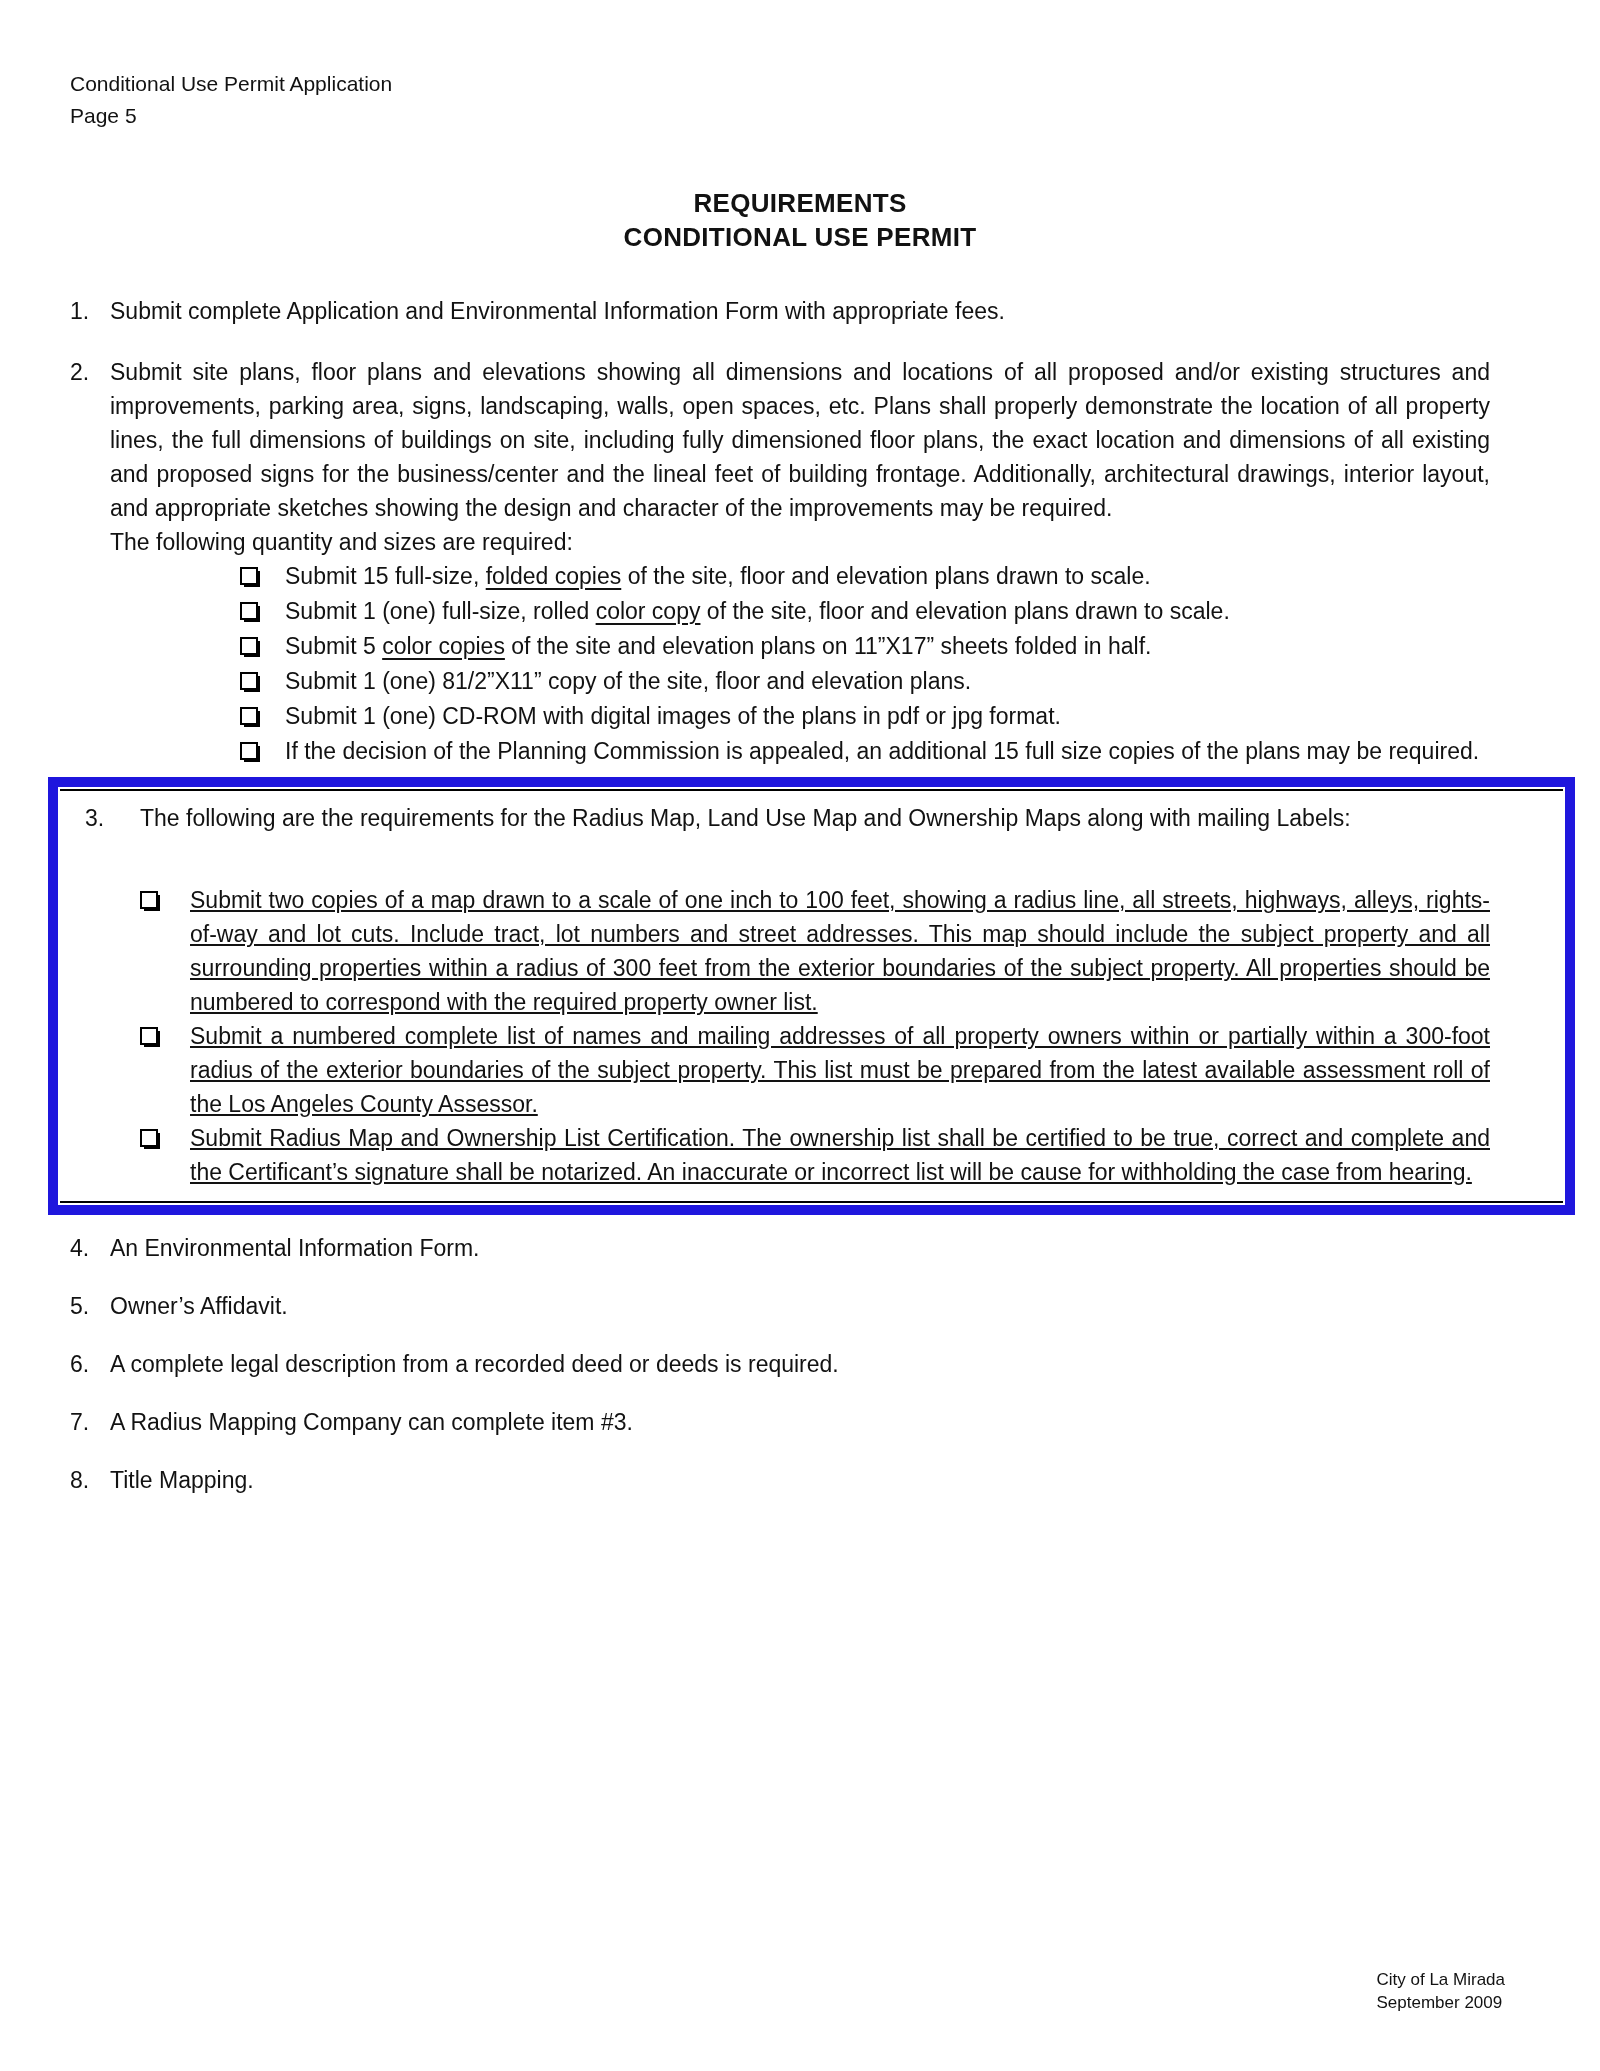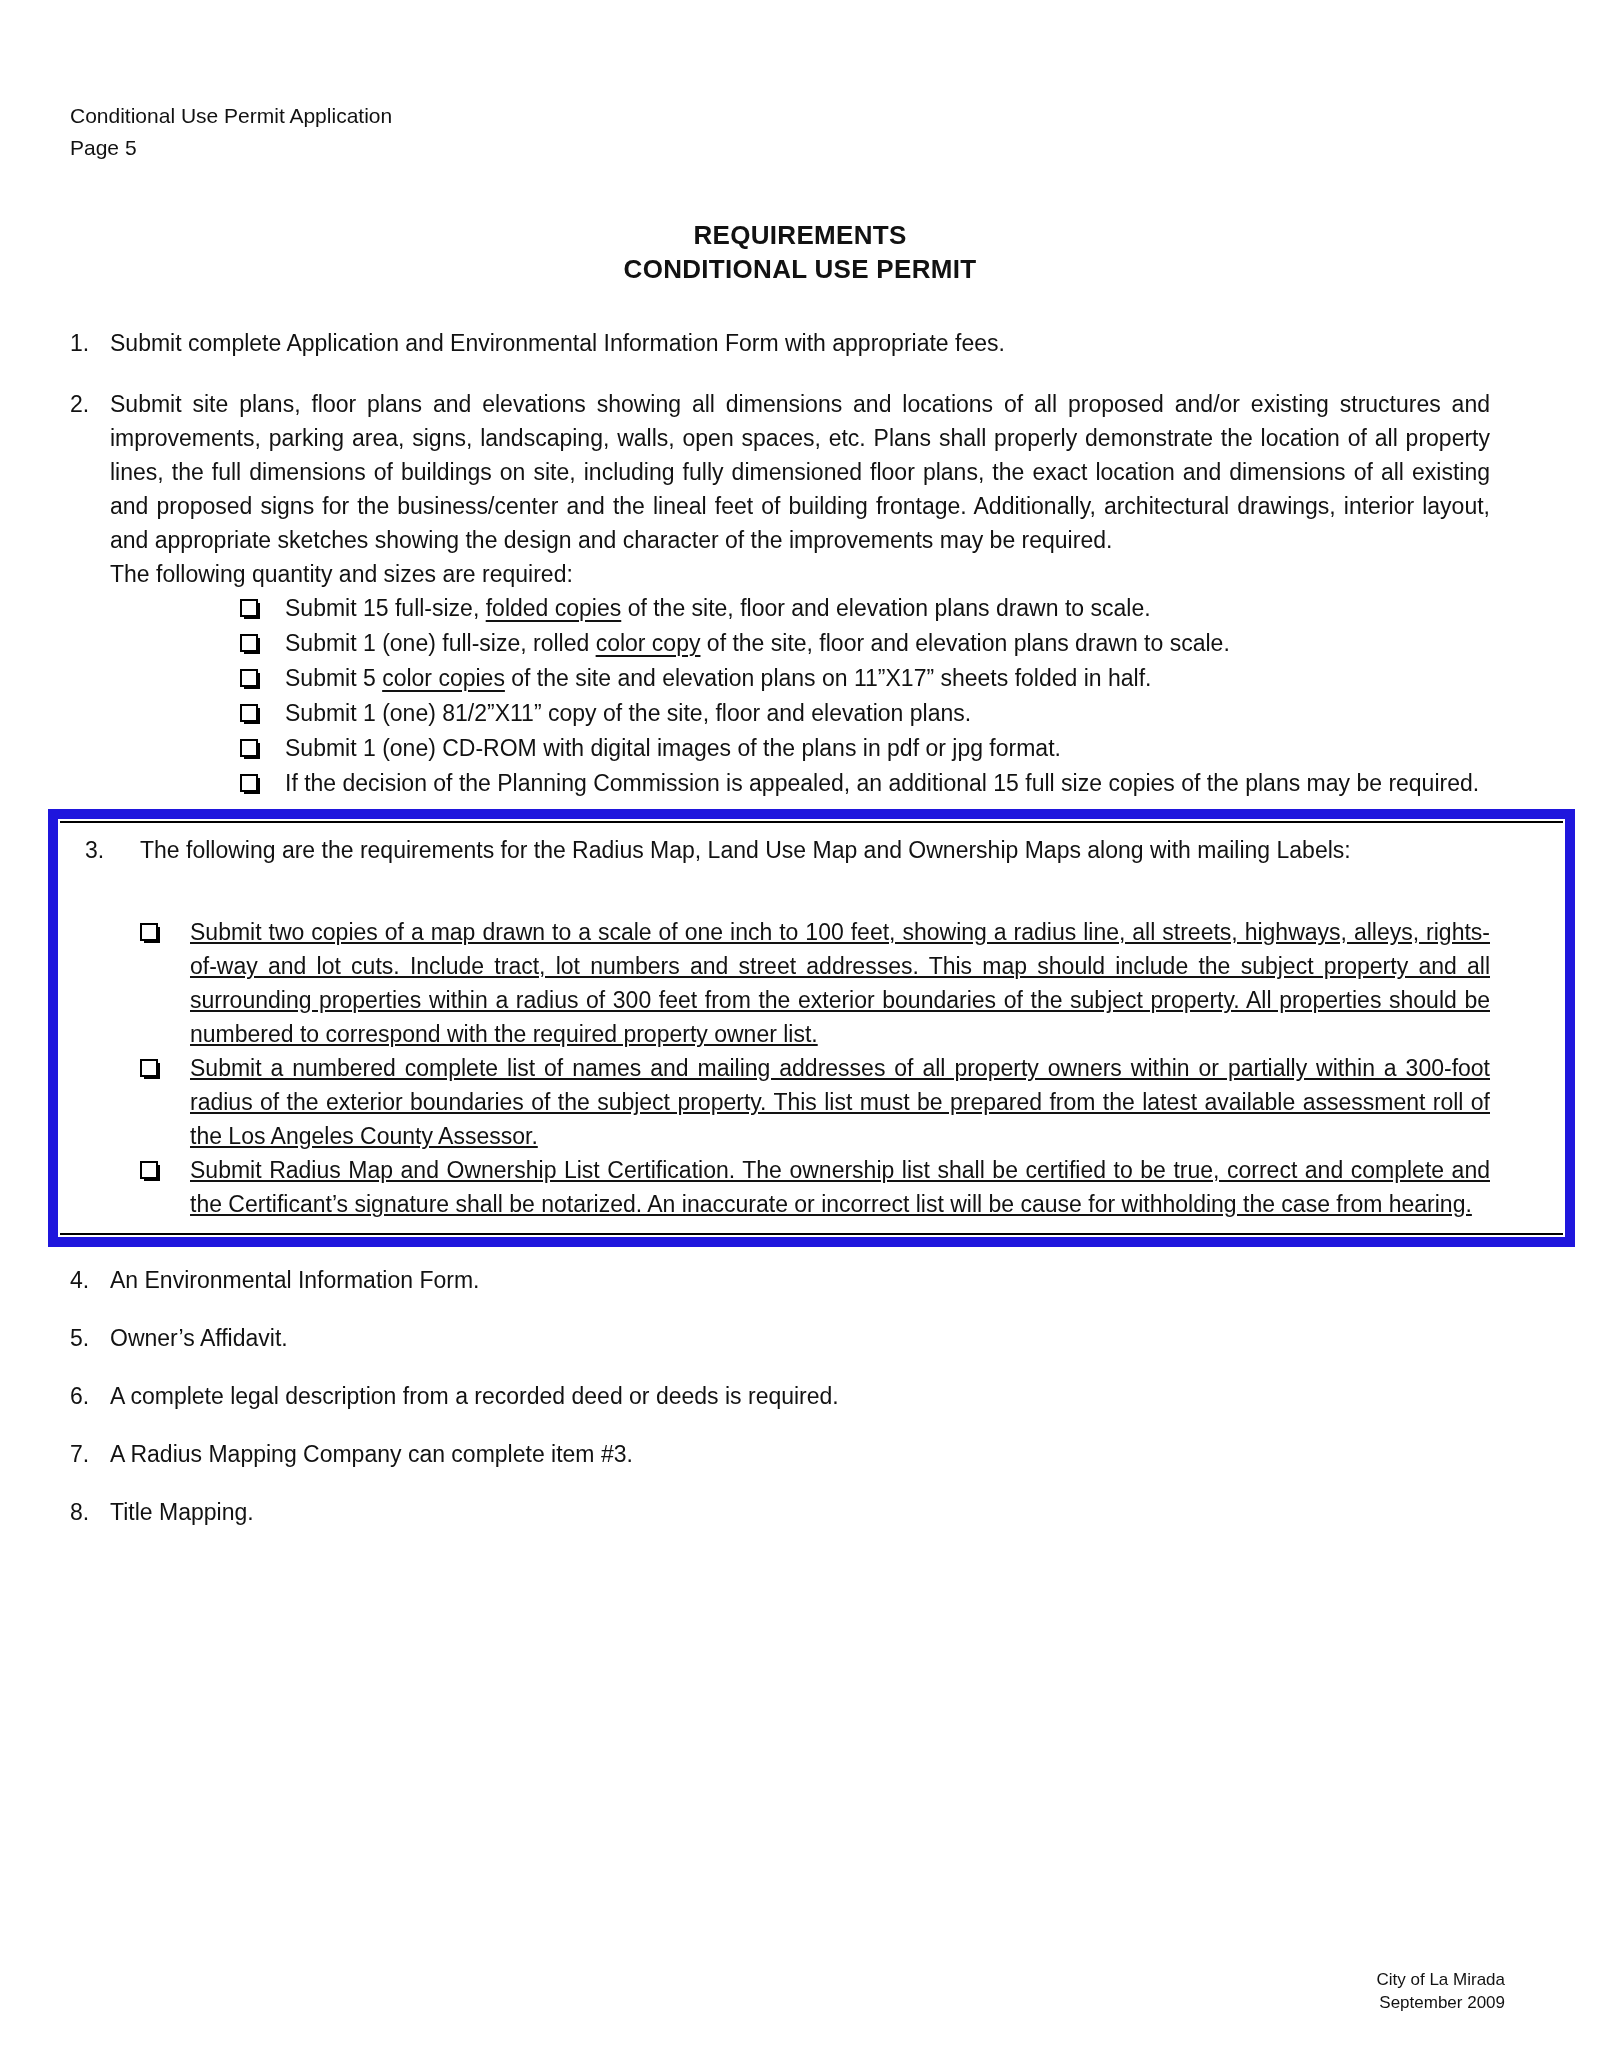--- a/index.html
+++ b/index.html
@@ -5,21 +5,21 @@
 <style>
   html,body { margin:0; padding:0; background:#e8e8e8; }
   .page {
     position:relative;
     width:1600px; height:2071px;
     margin:0 auto;
     background:#ffffff;
     font-family:"Liberation Sans", sans-serif;
     color:#121212;
     box-sizing:border-box;
-    padding-top:100px;
+    padding-top:68px;
     overflow:hidden;
   }
   .doc-header {
     margin-left:70px;
     font-size:21px;
     line-height:32px;
   }
   .doc-title {
     margin-top:54px;
     text-align:center;
@@ -84,21 +84,21 @@
   }
   .chk-row3 {
     display:grid;
     grid-template-columns:50px 1fr;
     text-align:justify;
   }
   .doc-footer {
     position:absolute;
     right:95px;
     top:1968px;
-    text-align:right;
+    text-align:left;
     font-size:17px;
     line-height:23px;
   }
 </style>
 </head>
 <body>
 
 <div class="page">
 
   <div class="doc-header">

